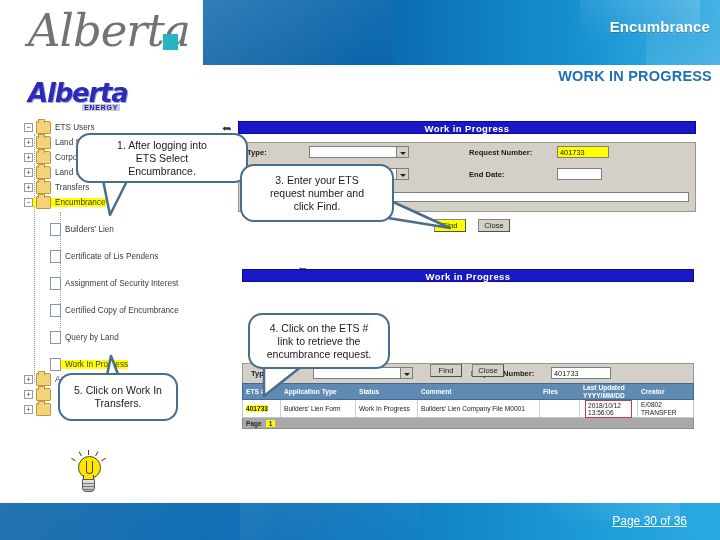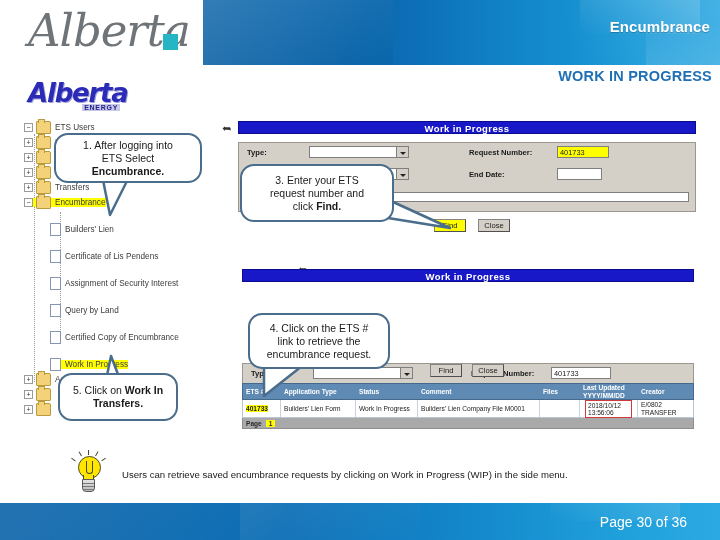--- a/index.html
+++ b/index.html
@@ -156,21 +156,21 @@
     border-radius: 14px;
     color: #1a1a1a;
     text-align: center;
     font-size: 10.5px;
     line-height: 13px;
     display: flex; align-items: center; justify-content: center;
     box-sizing: border-box;
     padding: 3px 7px;
     z-index: 30;
   }
-  .callout b { font-weight: bold; }
+  .callout b { font-weight: normal; }
   .tail {
     position: absolute;
     z-index: 29;
   }
   .tail svg { display: block; overflow: visible; }
 
   
   .panel {
     position: absolute;
     background: #ffffff;
@@ -360,21 +360,21 @@
   .foot-band .ff1 {
     position: absolute; left: 240px; top: 0; width: 180px; height: 37px;
     background: linear-gradient(150deg, rgba(255,255,255,0.08), rgba(255,255,255,0));
   }
   .foot-band .ff2 {
     position: absolute; right: 40px; top: 0; width: 130px; height: 18px;
     background: linear-gradient(205deg, rgba(255,255,255,0.12), rgba(255,255,255,0));
   }
   .page-num {
     position: absolute; right: 33px; top: 514px;
-    color: #ffffff; font-size: 14px;
+    color: #ffffff; font-size: 12px; text-decoration: underline;
   }
 </style>
 </head>
 <body>
 
 <div id="slide">
 
   <div class="hdr-band">
     <div class="facet1"></div>
     <div class="facet2"></div>
@@ -419,24 +419,24 @@
     <div class="tnode child">
       <span class="ico-page"></span><span class="lbl">Builders' Lien</span>
     </div>
     <div class="tnode child">
       <span class="ico-page"></span><span class="lbl">Certificate of Lis Pendens</span>
     </div>
     <div class="tnode child">
       <span class="ico-page"></span><span class="lbl">Assignment of Security Interest</span>
     </div>
     <div class="tnode child">
+      <span class="ico-page"></span><span class="lbl">Certified Copy of Encumbrance</span>
+    </div>
+    <div class="tnode child">
       <span class="ico-page"></span><span class="lbl">Query by Land</span>
-    </div>
-    <div class="tnode child">
-      <span class="ico-page"></span><span class="lbl">Certified Copy of Encumbrance</span>
     </div>
     <div class="tnode child hl">
       <span class="hlwrap"><span class="ico-page"></span><span class="lbl">Work In Progress</span></span>
     </div>
 
     <div class="tnode">
       <span class="exp">+</span><span class="ico-folder"></span><span class="lbl">Account</span>
     </div>
     <div class="tnode">
       <span class="exp">+</span><span class="ico-folder"></span><span class="lbl"></span>
@@ -546,21 +546,21 @@
     <svg width="90" height="40" viewBox="0 0 90 40">
       <polygon points="0,0 8,22 70,32" fill="#ffffff" stroke="#4a6d8c" stroke-width="2.5" stroke-linejoin="round"></polygon>
     </svg>
   </div>
   <div class="tail" style="left:258px; top:350px;">
     <svg width="70" height="50" viewBox="0 0 70 50">
       <polygon points="6,12 6,46 44,16" fill="#ffffff" stroke="#4a6d8c" stroke-width="2.5" stroke-linejoin="round"></polygon>
     </svg>
   </div>
 
-  <div class="callout" style="left:54px; top:133px; width:148px; height:50px;">
+  <div class="callout" style="left:76px; top:133px; width:172px; height:50px;">
     <div>
       <span>1. After logging into</span><br>
       <span>ETS Select</span><br>
       <b>Encumbrance.</b>
     </div>
   </div>
 
   <div class="callout" style="left:58px; top:373px; width:120px; height:48px;">
     <div>
       <span>5. Click on </span><b>Work In</b><br>
@@ -592,21 +592,20 @@
     <div class="ray" style="left:31px; top:6px; transform:rotate(55deg);"></div>
     <div class="glass"></div>
     <div class="fil"></div>
     <div class="neck"></div>
     <div class="base">
       <i style="top:3px;"></i>
         <i style="top:6px;"></i>
         <i style="top:9px;"></i>
     </div>
   </div>
-  <div class="tip-text">Users can retrieve saved encumbrance requests by clicking on Work in Progress (WIP) in the side menu.</div>
 
   <div class="foot-band">
     <div class="ff1"></div>
     <div class="ff2"></div>
   </div>
   <div class="page-num">Page 30 of 36</div>
 
 </div>
 
 </body></html>

